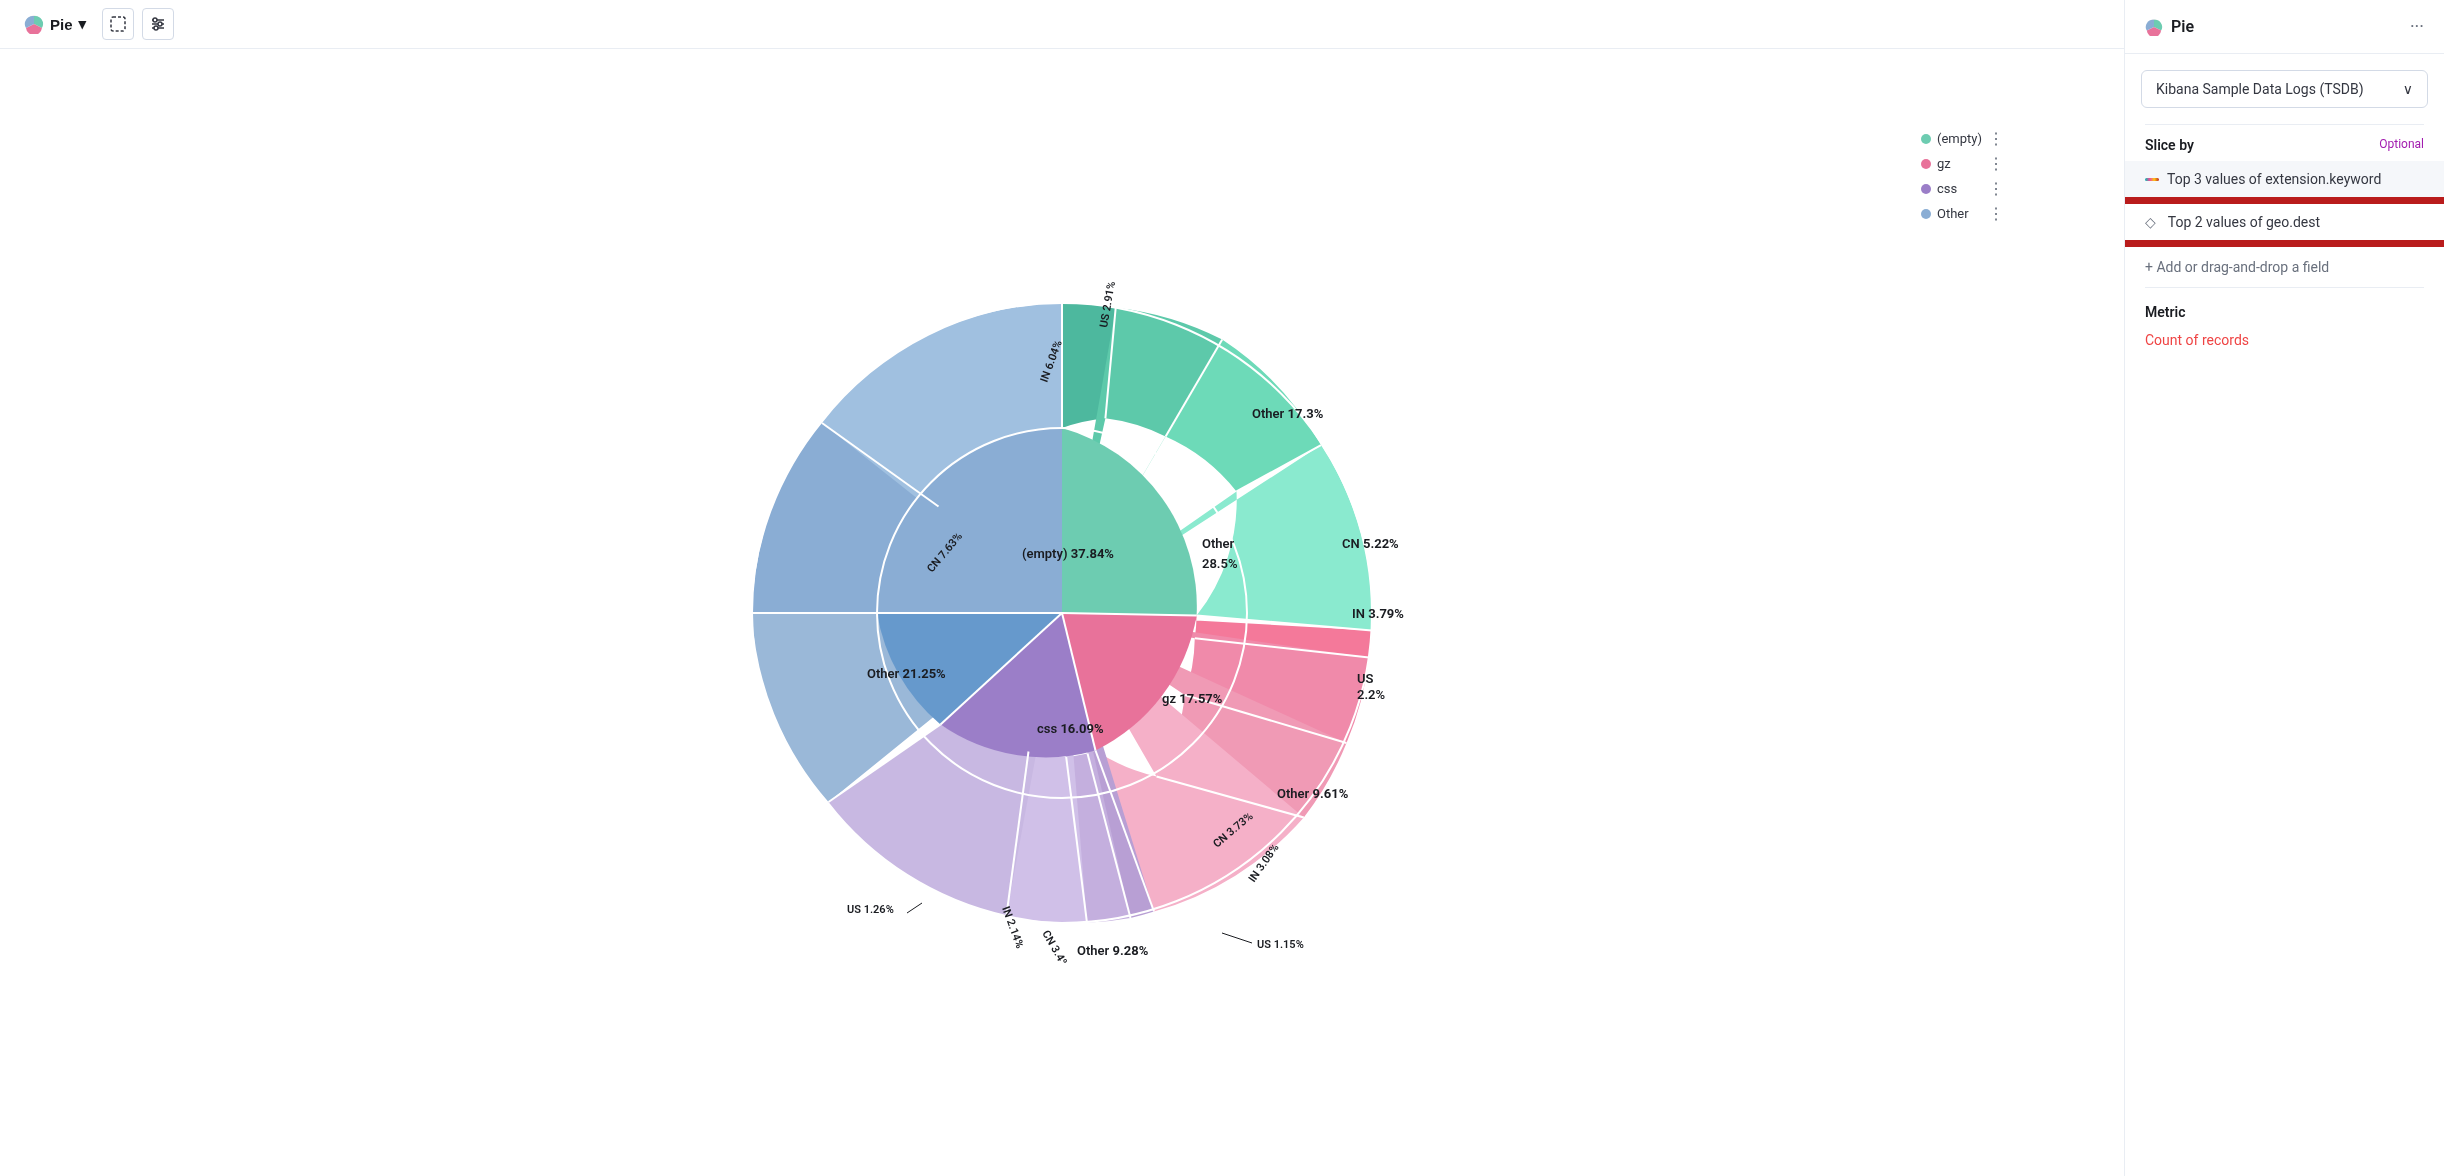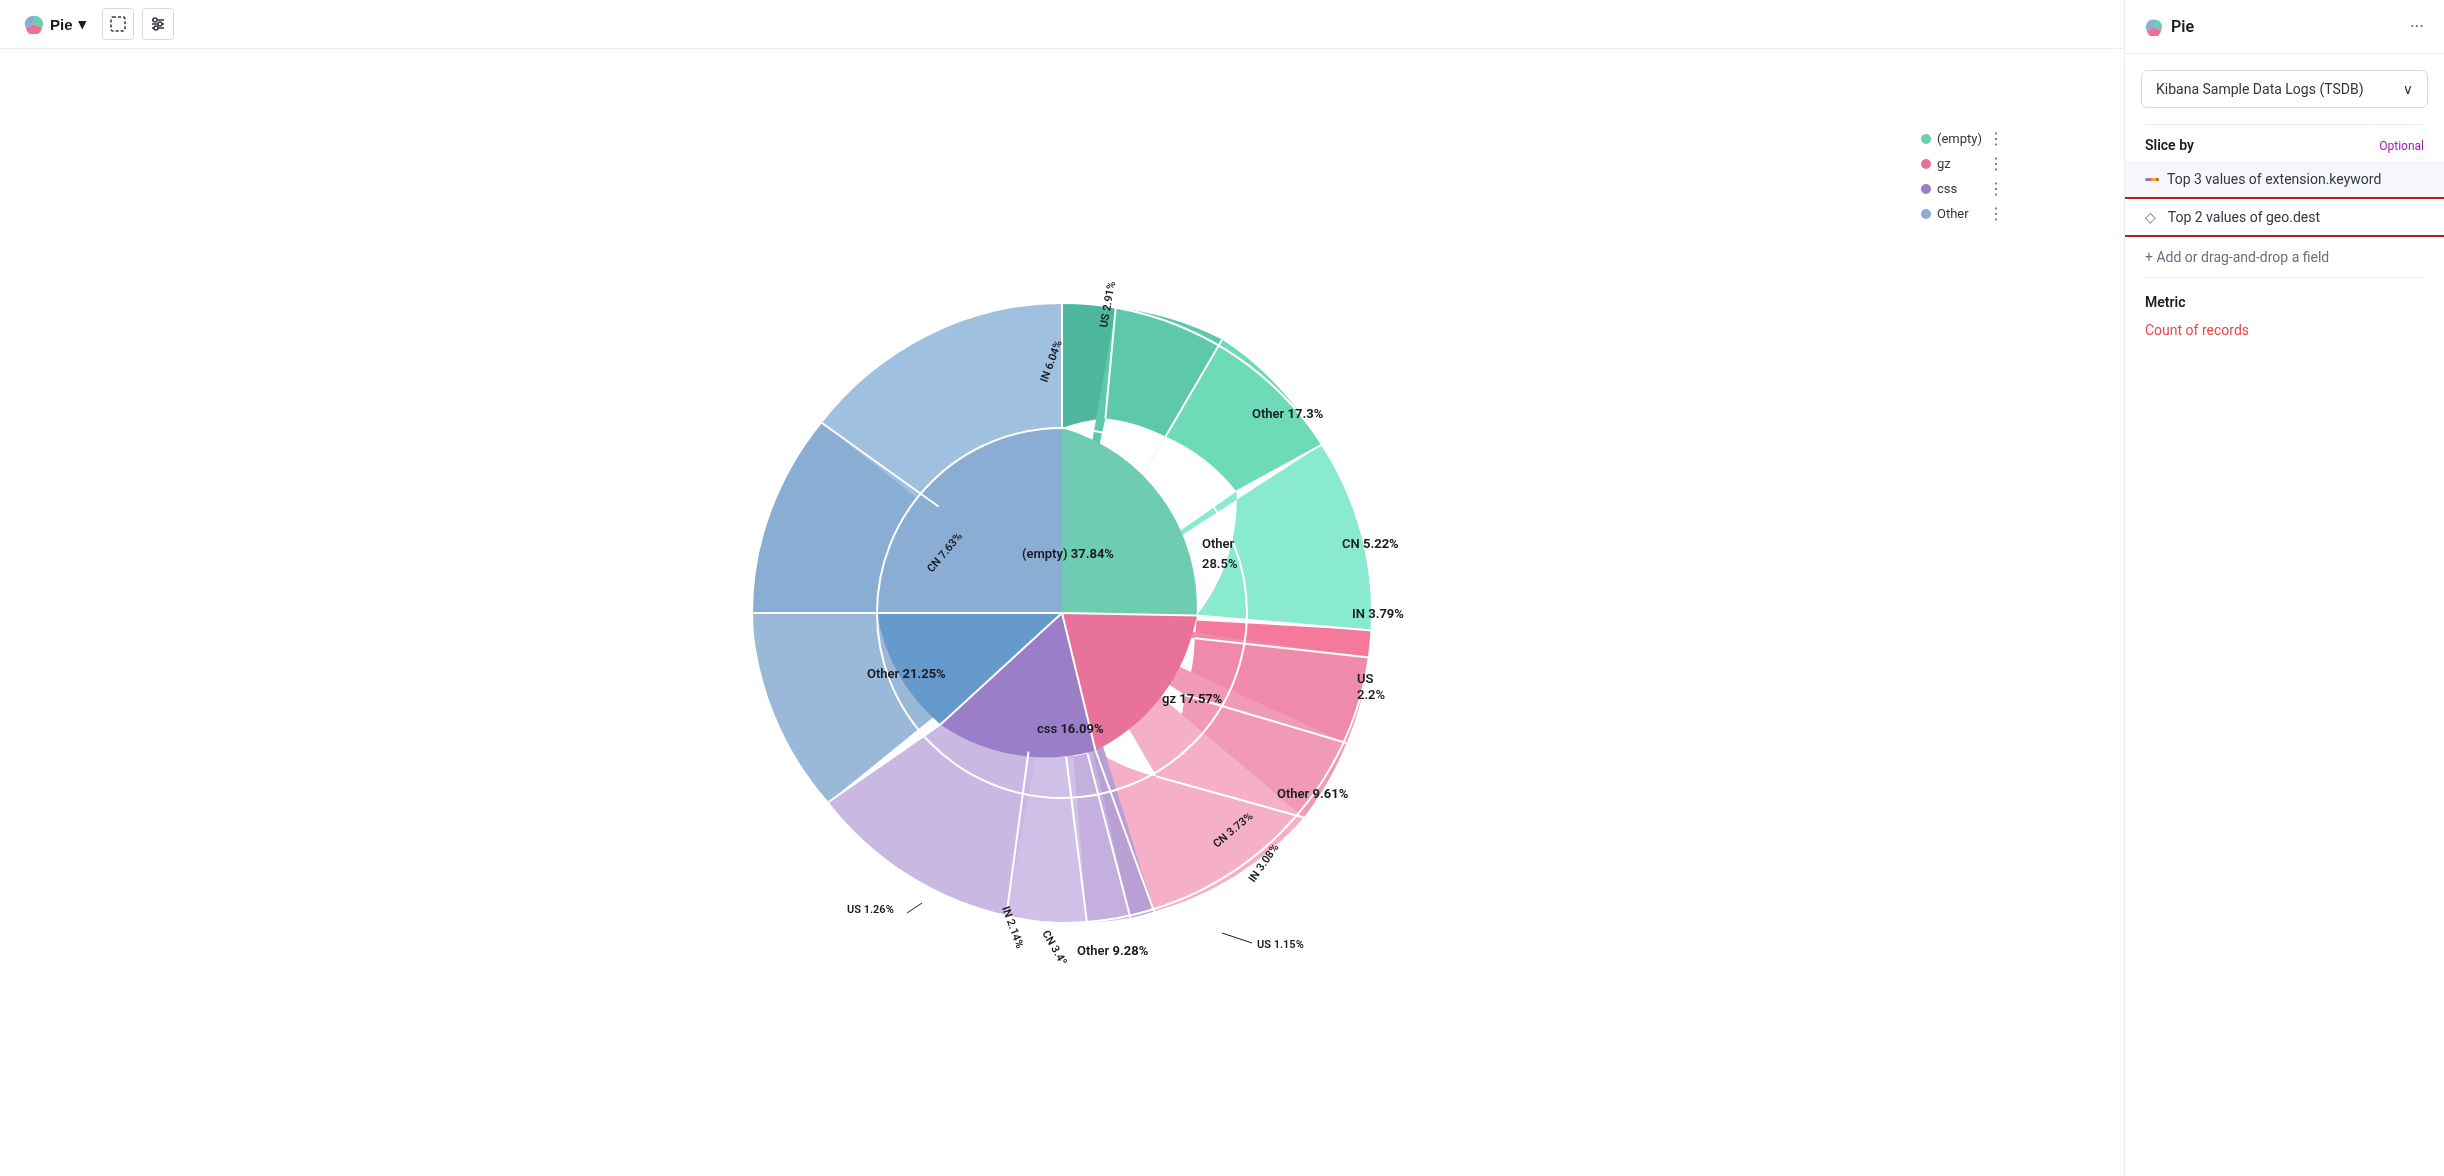--- a/index.html
+++ b/index.html
@@ -144,21 +144,21 @@
       display: flex;
       align-items: center;
       justify-content: space-between;
       cursor: pointer;
       font-size: 14px;
       color: #343741;
     }
 
     .section-label {
       display: flex;
-      align-items: flex-end;
+      align-items: flex-start;
       justify-content: space-between;
       padding: 12px 20px 8px;
       font-size: 14px;
       font-weight: 600;
       color: #1a1c21;
     }
 
     .section-optional {
       font-size: 12px;
       color: #a21caf;
@@ -166,21 +166,21 @@
     }
 
     .slice-item {
       padding: 10px 20px;
       display: flex;
       align-items: center;
       gap: 8px;
       font-size: 14px;
       color: #343741;
       cursor: pointer;
-      border-bottom: 2px solid #b91c1c;
+      border-bottom: 7px solid #b91c1c;
     }
 
     .slice-item-active {
       background: #f5f7fa;
     }
 
     .slice-indicator {
       width: 14px;
       height: 3px;
       border-radius: 2px;

